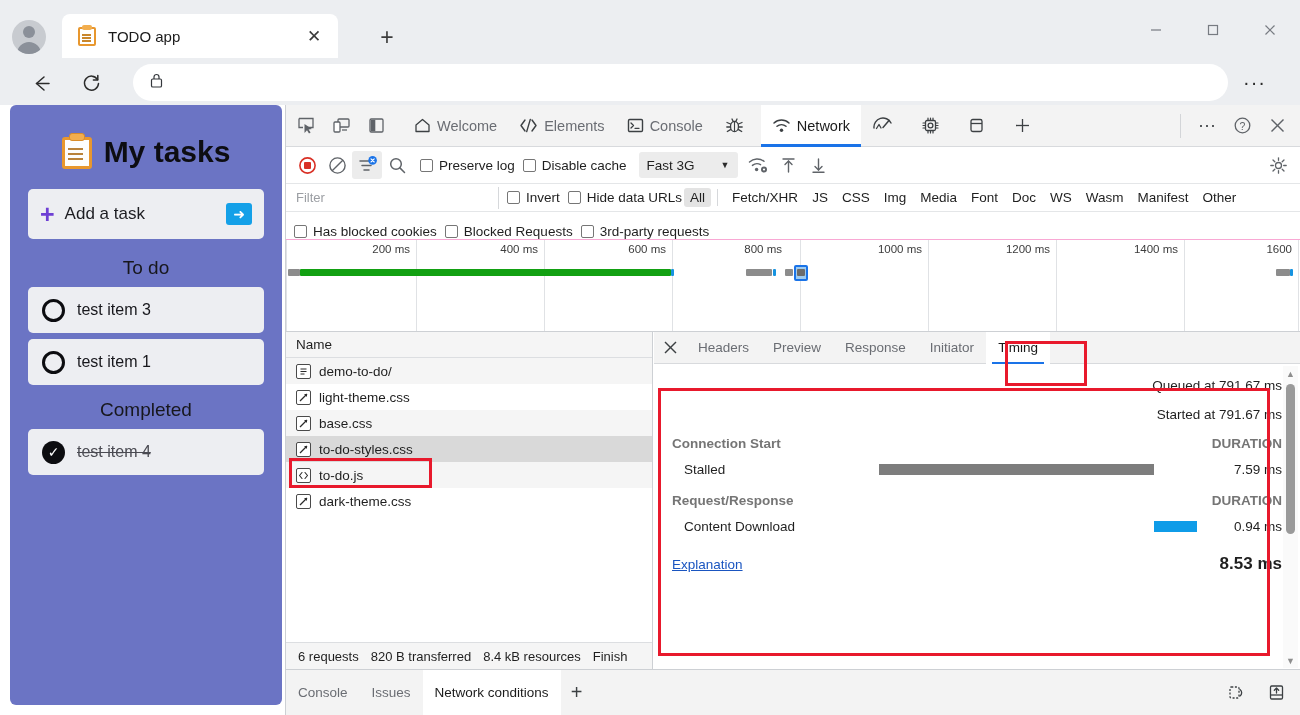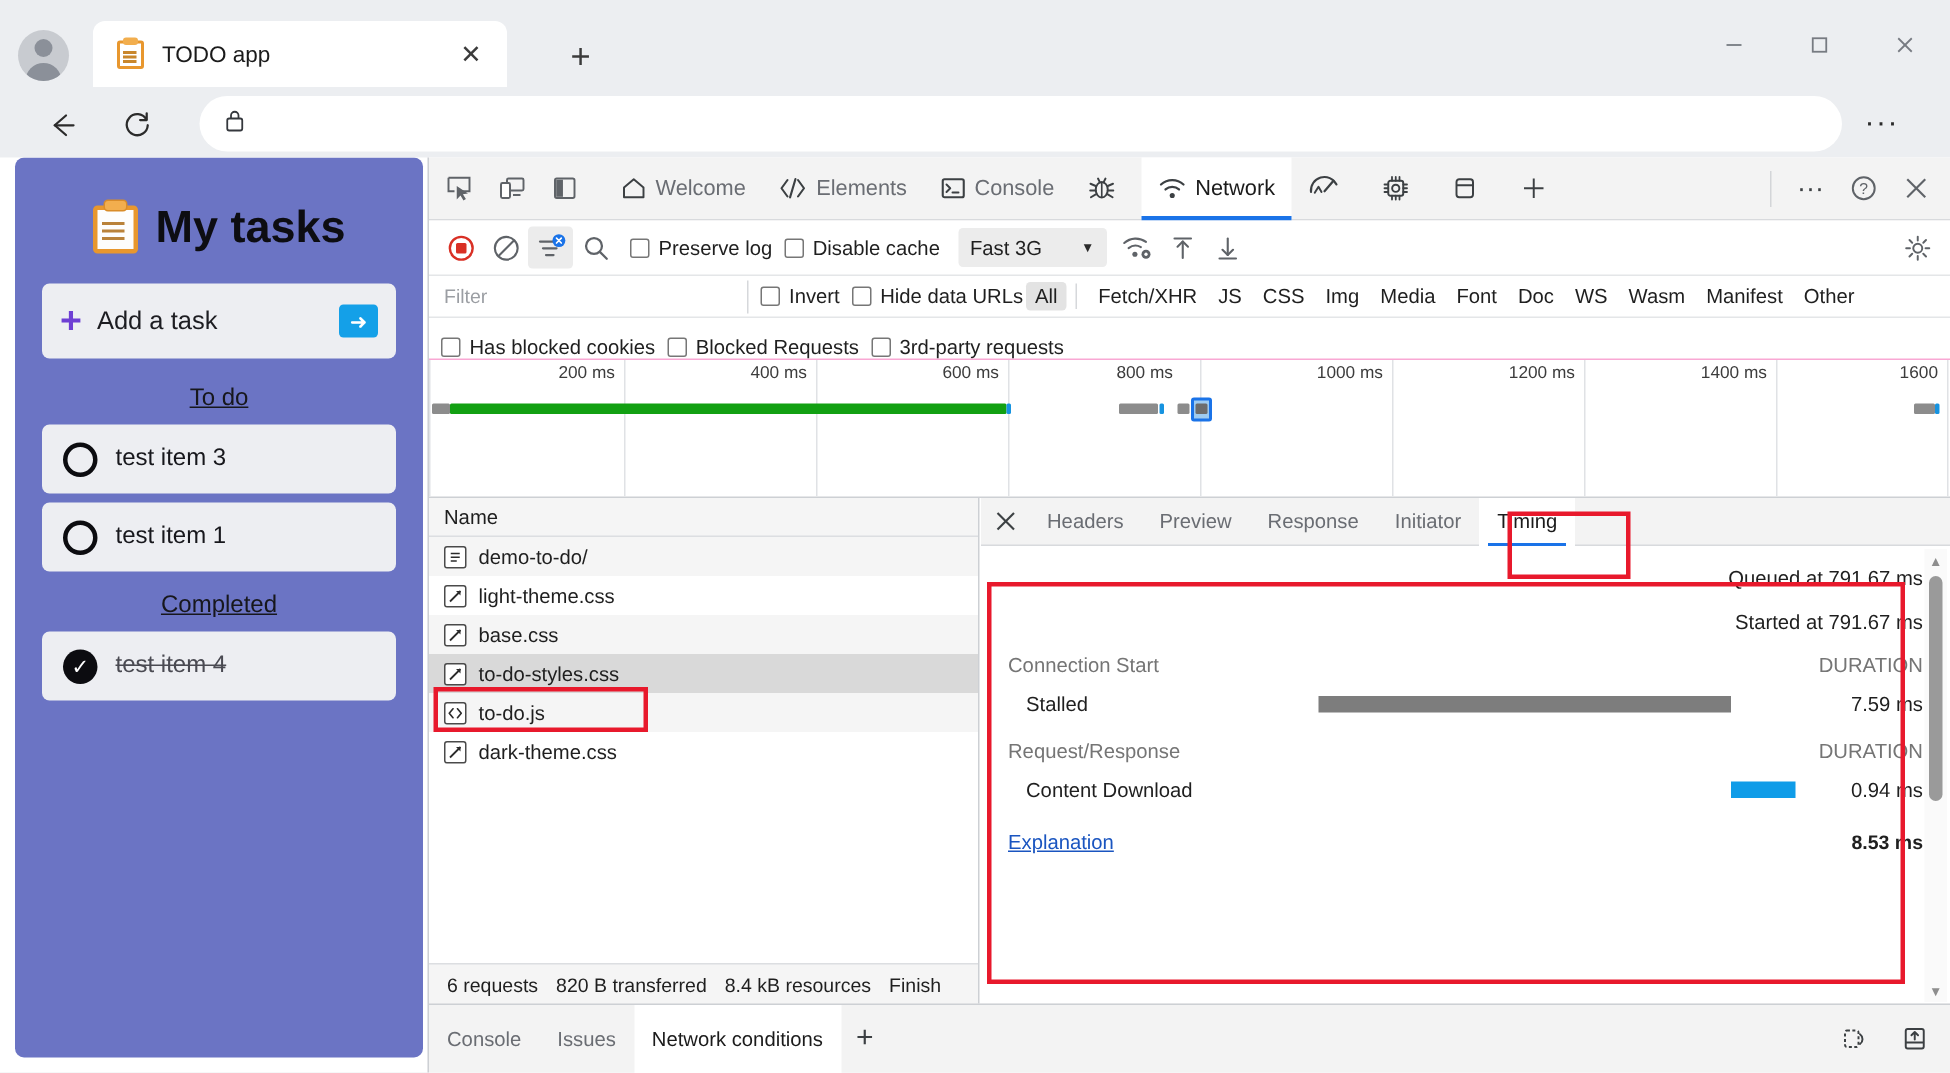--- a/index.html
+++ b/index.html
@@ -140,23 +140,22 @@
   }
   #add-plus { font-size: 25px; color: #6e3fd4; font-weight: bold; margin-right: 10px; }
   #add-label { font-size: 17px; color: #1d1d22; flex: 1; }
   #add-go {
     width: 26px; height: 22px; background: #14a0e8; border-radius: 3px;
     color: #fff; font-size: 14px; display: flex;
     align-items: center; justify-content: center;
   }
 
   .section-label {
-    text-align: center; font-size: 16px; color: #17171c;
+    text-align: center; font-size: 19px; color: #17171c;
     margin: 0 0 8px 0;
-    text-decoration: underline;
   }
   .task {
     height: 46px; background: #edeef2; border-radius: 5px;
     display: flex; align-items: center; padding: 0 14px; margin-bottom: 6px;
   }
   .task .ring {
     width: 23px; height: 23px; border: 3px solid #0c0c10;
     border-radius: 50%; margin-right: 12px; flex: none;
   }
   .task .check {
@@ -329,41 +328,41 @@
     content: ''; position: absolute; left: 6px; right: 6px; bottom: 0;
     height: 2px; background: #1a73e8;
   }
   #timing-body {
     position: absolute; left: 0; right: 0; top: 32px; bottom: 0;
     padding: 14px 18px 0 18px; overflow: hidden; text-align: right;
   }
   .tm-line { font-size: 13.5px; color: #1f1f1f; margin-bottom: 14px; }
   .tm-group {
     display: flex; align-items: baseline; justify-content: space-between;
-    font-size: 13.5px; color: #757575; margin-top: 10px; margin-bottom: 4px;
+    font-size: 13.5px; color: #757575; margin-top: 10px; margin-bottom: 4px; font-weight: bold;
   }
   .tm-row {
     position: relative; height: 28px; display: flex; align-items: center;
     font-size: 13.5px; color: #1f1f1f;
   }
   .tm-row .nm { margin-left: 12px; }
   .tm-row .bar {
     position: absolute; height: 11px; border-radius: 0;
   }
   .tm-row .dur {
     position: absolute; right: 0; font-size: 13.5px; color: #1f1f1f;
   }
   #tm-footer {
     display: flex; align-items: center; justify-content: space-between;
     margin-top: 14px;
   }
   #tm-expl {
     font-size: 13.5px; color: #1a55c0; text-decoration: underline; cursor: pointer;
   }
-  #tm-total { font-size: 13px; color: #1f1f1f; font-weight: bold; }
+  #tm-total { font-size: 17px; color: #1f1f1f; font-weight: bold; }
 
   #tm-scroll {
     position: absolute; right: 2px; top: 34px; width: 15px; bottom: 2px;
     background: #fafafa;
   }
   #tm-scroll .arrow {
     position: absolute; left: 0; width: 15px; height: 15px;
     display: flex; align-items: center; justify-content: center;
     color: #8e8e8e; font-size: 9px; cursor: pointer;
   }

